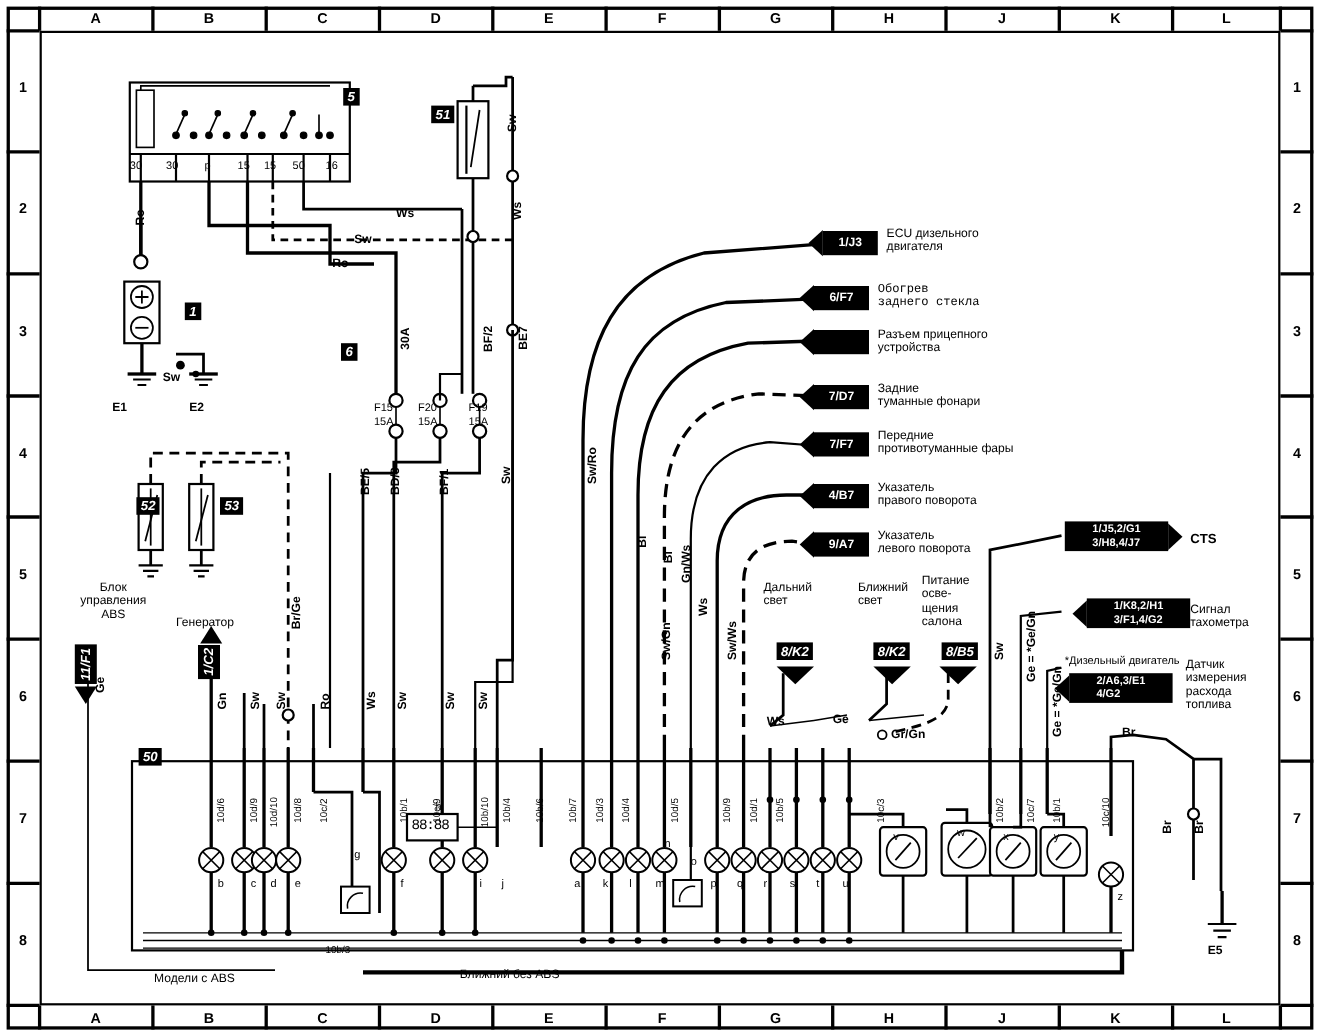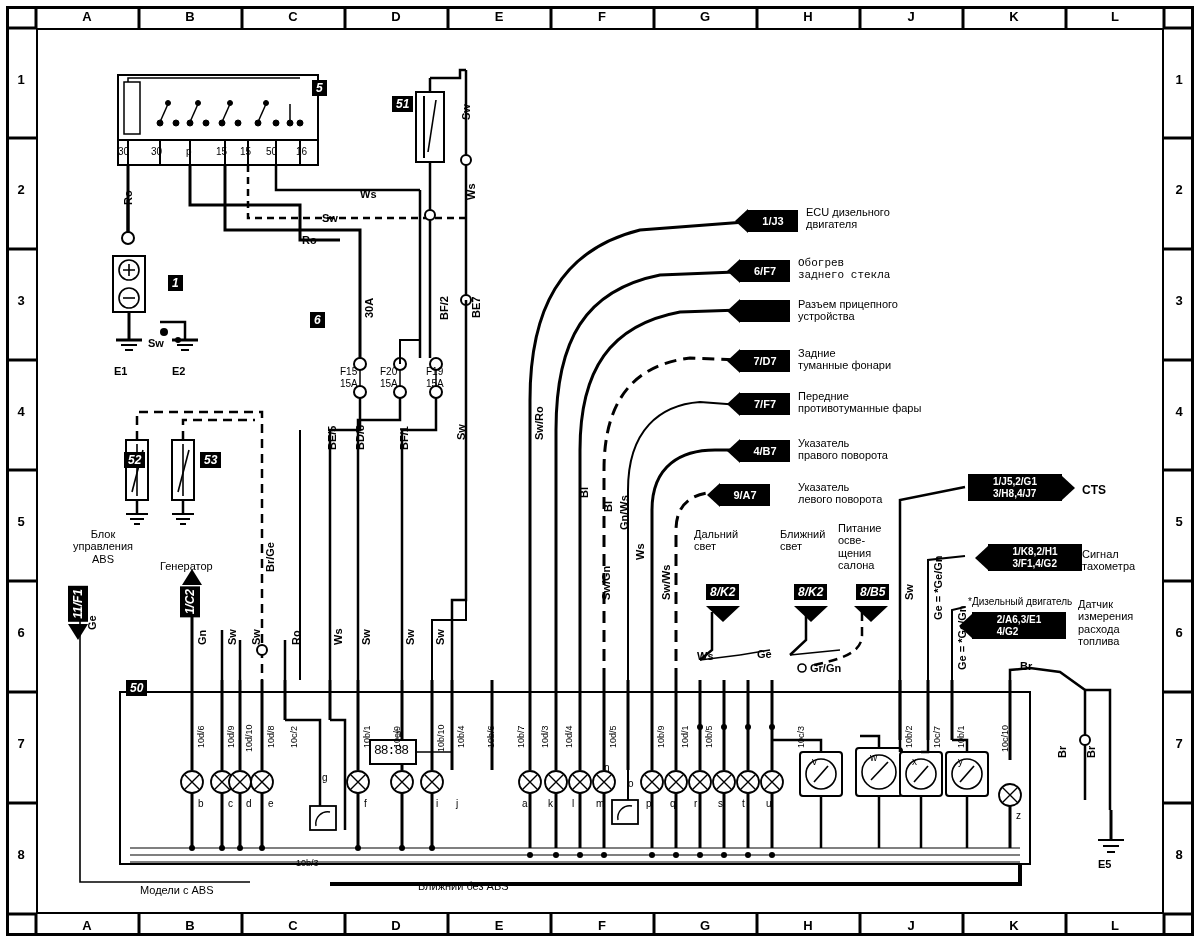--- a/index.html
+++ b/index.html
@@ -453,21 +453,21 @@
   <div class="numbox" style="left:126px;top:680px;">50</div>
 
   <div class="lbl" style="left:118px;top:146px;font-size:10px;">30</div>
   <div class="lbl" style="left:151px;top:146px;font-size:10px;">30</div>
   <div class="lbl" style="left:186px;top:146px;font-size:10px;">p</div>
   <div class="lbl" style="left:216px;top:146px;font-size:10px;">15</div>
   <div class="lbl" style="left:240px;top:146px;font-size:10px;">15</div>
   <div class="lbl" style="left:266px;top:146px;font-size:10px;">50</div>
   <div class="lbl" style="left:296px;top:146px;font-size:10px;">16</div>
 
-  <div class="lbl b" style="left:114px;top:365px;">E1</div>
+  <div class="lbl b" style="left:102px;top:365px;">E1</div>
   <div class="lbl b" style="left:172px;top:365px;">E2</div>
   <div class="lbl b" style="left:1098px;top:858px;">E5</div>
 
   <div class="lbl" style="left:340px;top:366px;font-size:10px;">F15</div>
   <div class="lbl" style="left:340px;top:378px;font-size:10px;">15A</div>
   <div class="lbl" style="left:380px;top:366px;font-size:10px;">F20</div>
   <div class="lbl" style="left:380px;top:378px;font-size:10px;">15A</div>
   <div class="lbl" style="left:426px;top:366px;font-size:10px;">F19</div>
   <div class="lbl" style="left:426px;top:378px;font-size:10px;">15A</div>
 
@@ -546,21 +546,21 @@
 туманные фонари</div>
 
   <div class="arrowlbl l" style="left:740px;top:393px;width:50px;">7/F7</div>
   <div class="lbl" style="left:798px;top:390px;">Передние
 противотуманные фары</div>
 
   <div class="arrowlbl l" style="left:740px;top:440px;width:50px;">4/B7</div>
   <div class="lbl" style="left:798px;top:437px;">Указатель
 правого поворота</div>
 
-  <div class="arrowlbl l" style="left:720px;top:484px;width:50px;">9/A7</div>
+  <div class="arrowlbl l" style="left:740px;top:484px;width:50px;">9/A7</div>
   <div class="lbl" style="left:798px;top:481px;">Указатель
 левого поворота</div>
 
   <div class="arrowlbl2 r" style="left:968px;top:474px;width:84px;white-space:pre;">1/J5,2/G1
 3/H8,4/J7</div>
   <div class="lbl b" style="left:1082px;top:484px;font-size:12px;">CTS</div>
 
   <div class="arrowlbl2 l" style="left:988px;top:544px;width:84px;white-space:pre;">1/K8,2/H1
 3/F1,4/G2</div>
   <div class="lbl" style="left:1082px;top:548px;">Сигнал

